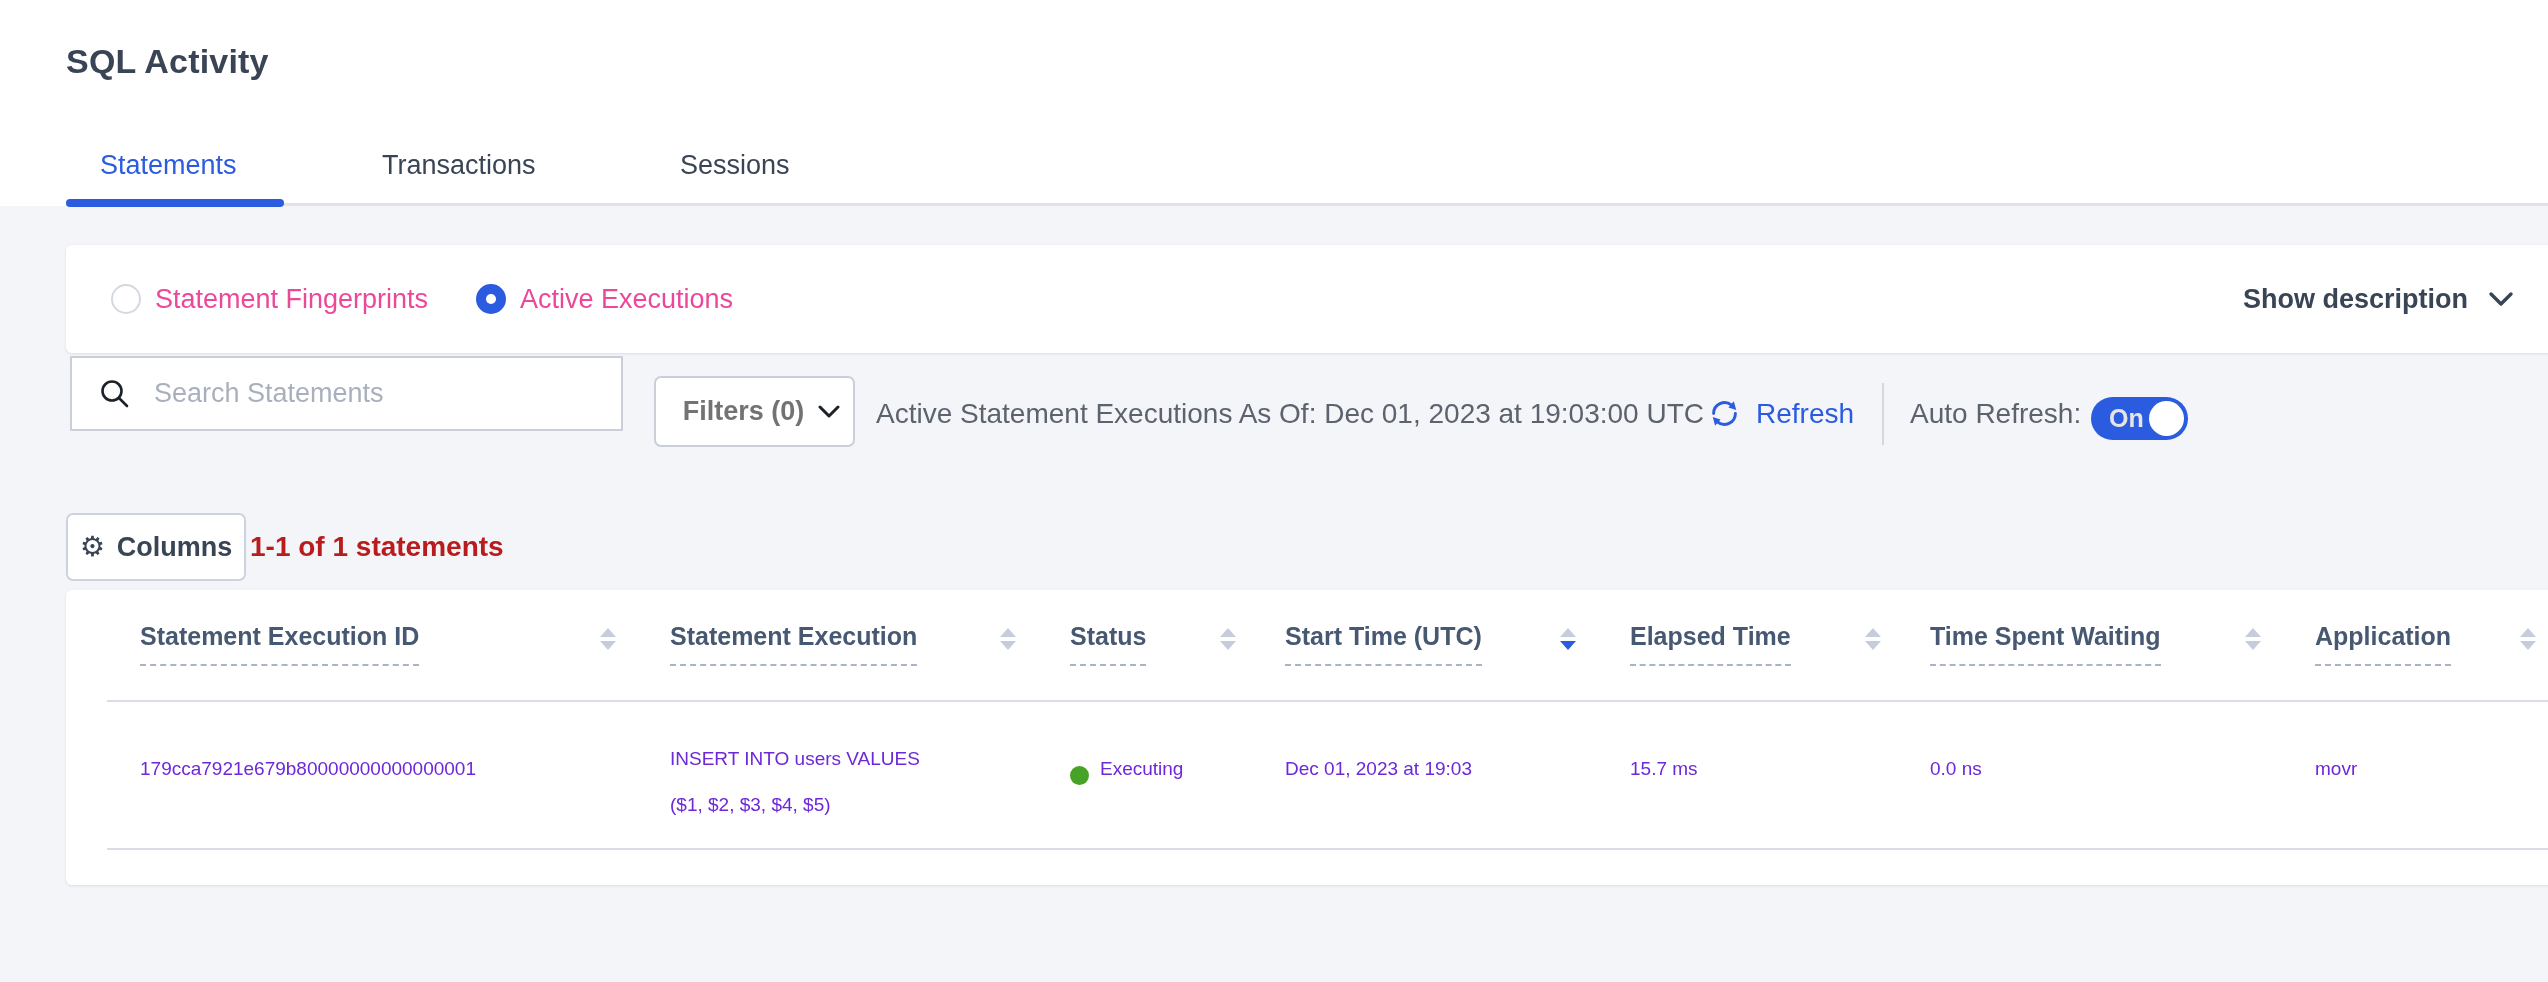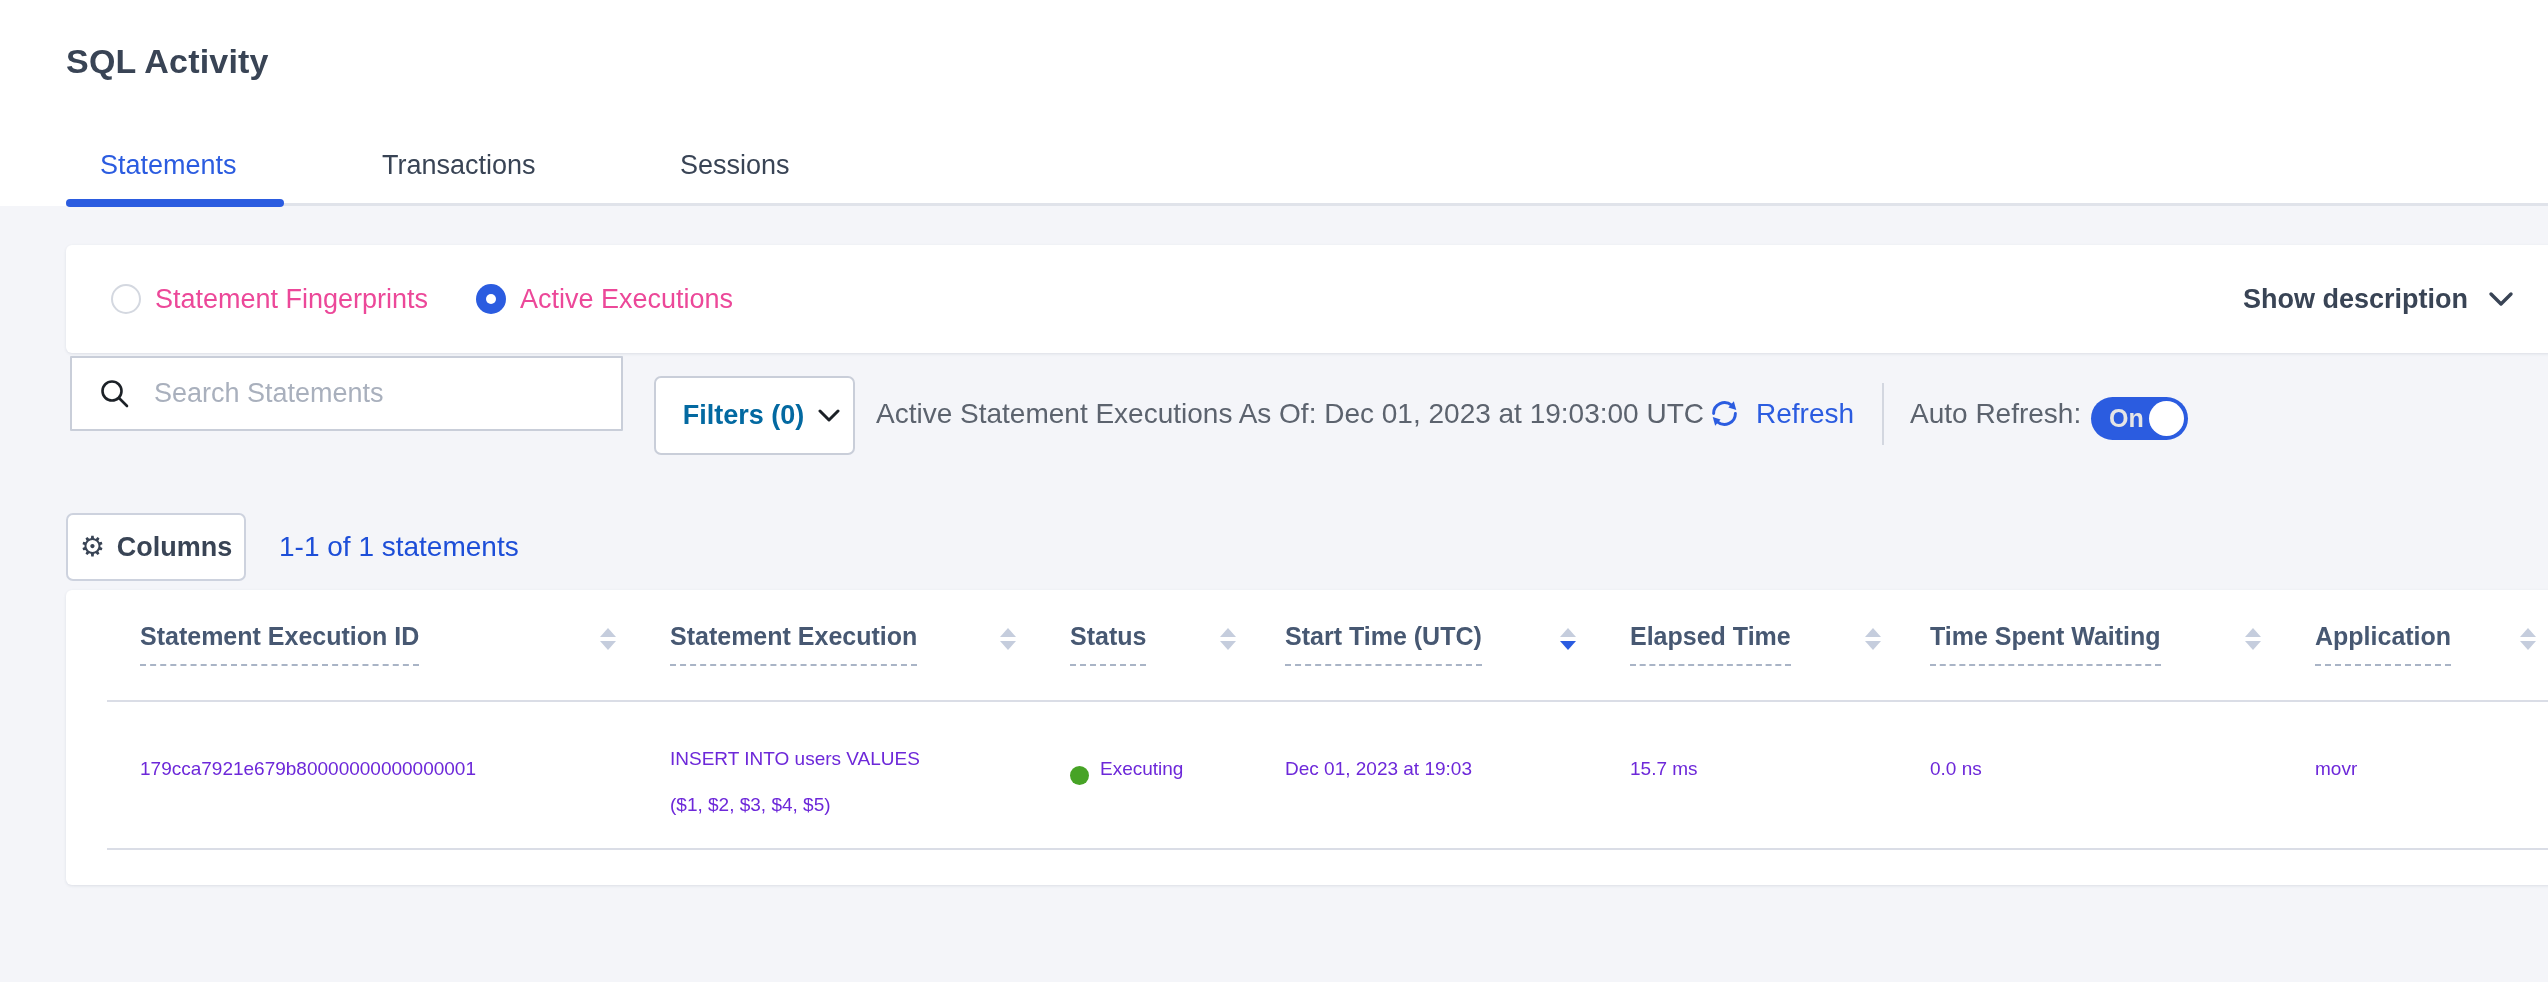--- a/index.html
+++ b/index.html
@@ -29,41 +29,41 @@
   .show-desc{position:absolute;top:0;height:108px;left:2177px;display:flex;align-items:center;gap:20px;cursor:pointer;
     font-size:27px;font-weight:600;color:#394455;}
 
   
   .search-box{position:absolute;left:70px;top:356px;width:553px;height:75px;background:#fff;
     border:2px solid #c9ced9;border-radius:1px;box-sizing:border-box;display:flex;align-items:center;}
   .search-box svg{margin-left:26px;flex:none;}
   .search-box input{border:none;outline:none;background:transparent;font-size:27px;margin-left:20px;width:430px;
     font-family:"Liberation Sans",sans-serif;color:#394455;}
   .search-box input::placeholder{color:#a9b0bd;}
-  .filters-btn{position:absolute;left:654px;top:376px;width:201px;height:79px;background:#fff;
+  .filters-btn{position:absolute;left:654px;top:376px;width:201px;height:71px;background:#fff;
     border:2px solid #c9ced9;border-radius:7px;box-sizing:border-box;display:flex;align-items:center;justify-content:center;gap:14px;
-    font-size:27px;font-weight:700;color:#0369a1;cursor:pointer;font-family:"Liberation Sans",sans-serif;padding-left:20px;}
+    font-size:27px;font-weight:700;color:#737373;cursor:pointer;font-family:"Liberation Sans",sans-serif;padding-left:20px;}
   .asof{position:absolute;left:876px;top:376px;height:75px;display:flex;align-items:center;
     font-size:28px;color:#5c636e;}
   .refresh{position:absolute;left:1706px;top:376px;height:75px;display:flex;align-items:center;gap:13px;cursor:pointer;
     font-size:28px;color:#2b5ce0;}
   .vdiv{position:absolute;left:1882px;top:383px;width:2px;height:62px;background:#d3d7e0;}
   .auto-refresh-label{position:absolute;left:1910px;top:376px;height:75px;display:flex;align-items:center;
     font-size:28px;color:#5c636e;}
   .toggle{position:absolute;left:2091px;top:397px;width:97px;height:43px;border-radius:22px;background:#2b5ce0;cursor:pointer;}
   .toggle-text{position:absolute;left:18px;top:7px;font-size:25px;font-weight:700;color:#e5e5e5;}
   .toggle-knob{position:absolute;right:4px;top:4px;width:35px;height:35px;border-radius:50%;background:#fff;}
 
   
   .columns-btn{position:absolute;left:66px;top:513px;width:180px;height:68px;background:#fff;
     border:2px solid #cdd2de;border-radius:7px;box-sizing:border-box;display:flex;align-items:center;justify-content:center;gap:12px;
     font-size:27px;font-weight:700;color:#394455;cursor:pointer;font-family:"Liberation Sans",sans-serif;}
   .gear{font-family:"DejaVu Sans",sans-serif;font-size:28px;font-weight:400;color:#394455;line-height:1;}
-  .result-count{position:absolute;left:279px;top:513px;height:68px;display:flex;align-items:center;
-    font-size:28px;color:#1d4ed8;}
+  .result-count{position:absolute;left:250px;top:513px;height:68px;display:flex;align-items:center;
+    font-size:28px;color:#b91c1c;font-weight:bold;}
 
   
   .table-card{position:absolute;left:66px;top:590px;right:-8px;height:295px;background:#fff;
     border-radius:6px;box-shadow:0 1px 3px rgba(60,75,100,.12);}
   .th{position:absolute;top:32px;cursor:pointer;}
   .th-label{display:inline-block;font-size:25px;font-weight:700;color:#475872;
     padding-bottom:13px;border-bottom:2px dashed #a9b4c6;}
   .sorter{position:absolute;top:38px;width:16px;cursor:pointer;}
   .tri{width:0;height:0;border-left:8px solid transparent;border-right:8px solid transparent;}
   .tri-up{border-bottom:9px solid #c5cddd;margin-bottom:4px;}

